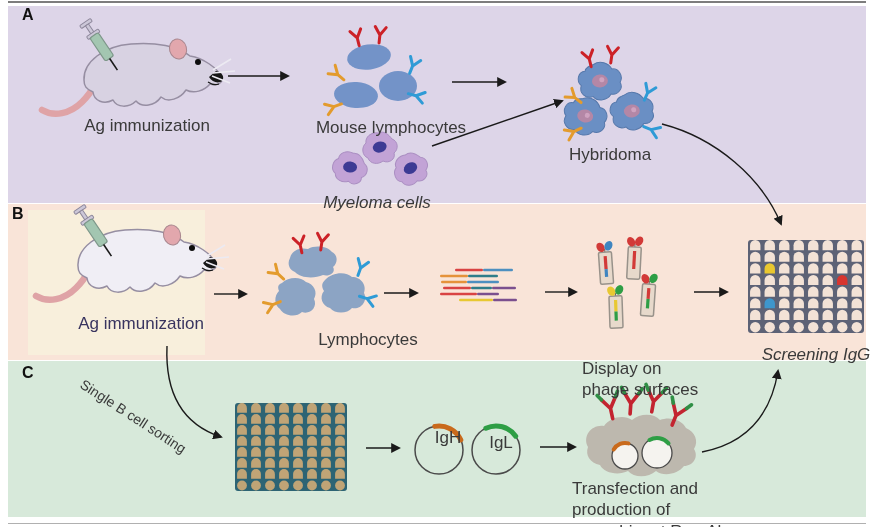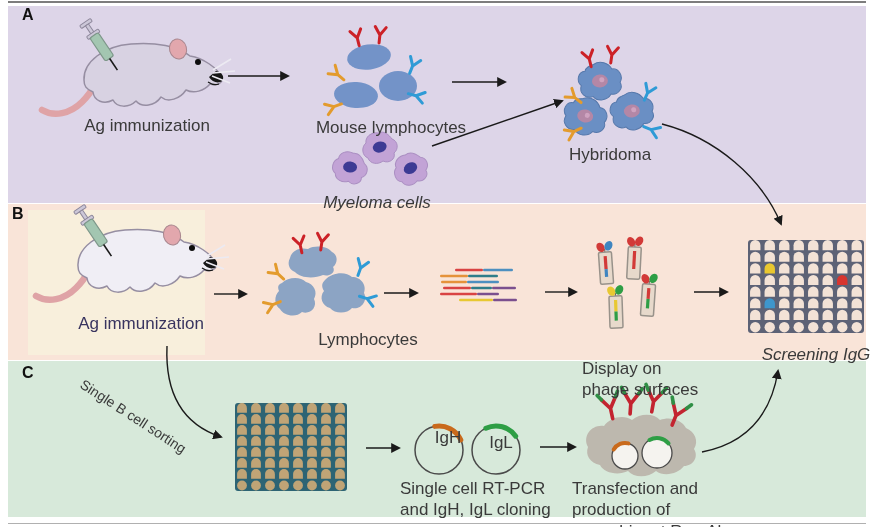--- a/index.html
+++ b/index.html
@@ -355,15 +355,14 @@
   <div class="cap center" style="left:610px;top:144px;">Hybridoma</div>
 
   <div class="cap center" id="cap-b-mouse" style="left:141px;top:313px;">Ag immunization</div>
   <div class="cap center" style="left:328px;top:329px;margin-left:40px;">Lymphocytes</div>
   <div class="cap wrapcap" style="left:582px;top:328px;width:125px;margin-top:30px;">Display on phage surfaces</div>
   <div class="cap center" style="left:816px;top:344px;font-style:italic;">Screening IgG</div>
 
   <div class="cap" id="cap-sorting" style="left:86px;top:376px;">Single B cell sorting</div>
   <div class="cap center" style="left:448px;top:427px;text-align:center;">IgH</div>
   <div class="cap center" style="left:501px;top:432px;">IgL</div>
-  <div class="cap wrapcap" style="left:400px;top:478px;width:168px;">Single cell RT-PCR and IgH, IgL cloning</div>
   <div class="cap wrapcap" style="left:572px;top:478px;width:195px;">Transfection and production of recombinant RamAb</div>
 </div>
 
 </body></html>

